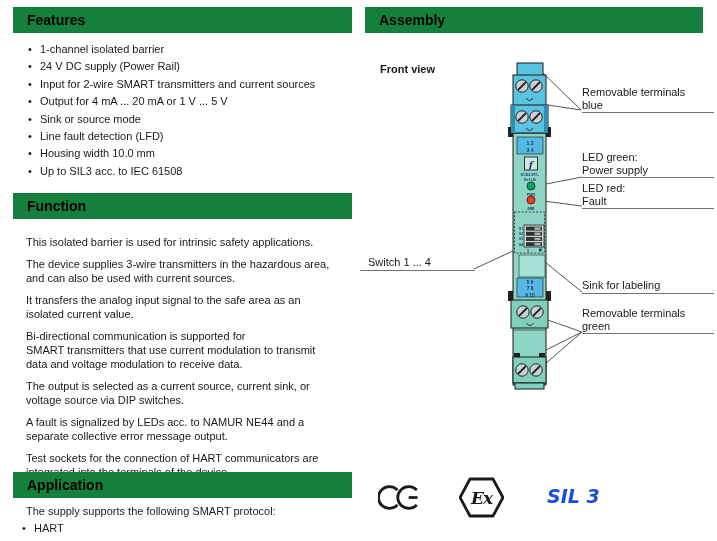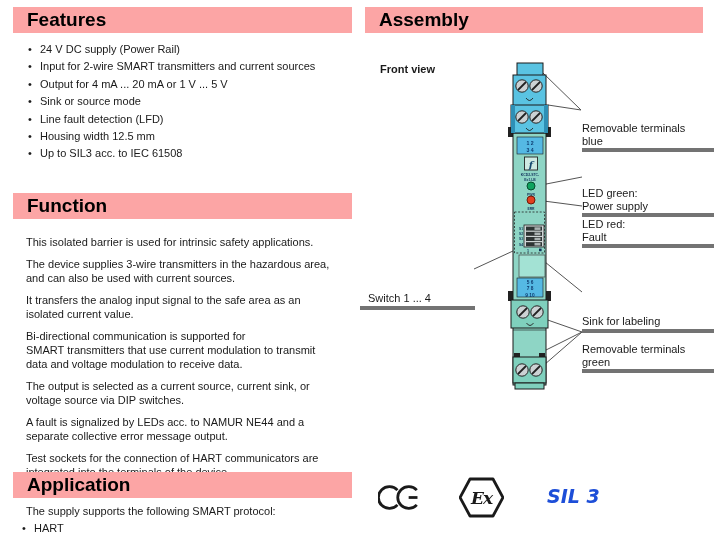--- a/index.html
+++ b/index.html
@@ -4,59 +4,60 @@
 <style>
   html,body{margin:0;padding:0;}
   body{
     width:717px;height:541px;position:relative;overflow:hidden;
     background:#ffffff;color:#1a1a1a;
     font-family:"Liberation Sans",sans-serif;
     -webkit-font-smoothing:antialiased;
   }
   .abs{position:absolute;}
   .secbar{
-    position:absolute;height:26px;background:#fca5a5;
-    font-size:19px;font-weight:bold;line-height:26px;padding-left:14px;
+    position:absolute;height:26px;background:#15803d;
+    font-size:14px;font-weight:bold;line-height:26px;padding-left:14px;
     box-sizing:border-box;color:#000;
   }
   .w-left{left:13px;width:339px;}
   .w-right{left:365px;width:338px;}
   ul.blist{list-style:none;margin:0;padding:0;}
   ul.blist li{
     position:relative;padding-left:16px;font-size:11px;line-height:17.4px;
   }
   ul.blist li::before{content:"•";position:absolute;left:4px;top:0;}
   .paras p{
     margin:8px 0 5px 0;font-size:11px;line-height:14px;white-space:pre-line;
   }
   .bodytext{font-size:11px;line-height:14px;}
   .bold{font-weight:bold;}
   .callout{
     position:absolute;font-size:11px;line-height:12.6px;white-space:pre-line;
-    border-bottom:4px solid #737373;padding-bottom:1px;color:#1a1a1a;margin-top:36px;
+    border-bottom:1px solid #737373;padding-bottom:1px;color:#1a1a1a;
   }
   .silmark{
     font-family:"DejaVu Sans",sans-serif;font-weight:bold;font-style:italic;
     font-size:19px;letter-spacing:0px;color:#1d4ed8;
   }
 </style>
 </head>
 <body>
 
 <div class="secbar w-left" style="top:7px;">
   <span>Features</span>
 </div>
 
 <ul class="blist abs" style="top:41px;left:24px;width:326px;">
+  <li>1-channel isolated barrier</li>
   <li>24 V DC supply (Power Rail)</li>
   <li>Input for 2-wire SMART transmitters and current sources</li>
   <li>Output for 4 mA ... 20 mA or 1 V ... 5 V</li>
   <li>Sink or source mode</li>
   <li>Line fault detection (LFD)</li>
-  <li>Housing width 12.5 mm</li>
+  <li>Housing width 10.0 mm</li>
   <li>Up to SIL3 acc. to IEC 61508</li>
 </ul>
 
 <div class="secbar w-left" style="top:193px;">
   <span>Function</span>
 </div>
 
 <div class="paras abs" style="top:227px;left:26px;width:324px;">
   <p>This isolated barrier is used for intrinsic safety applications.</p>
   <p>The device supplies 3-wire transmitters in the hazardous area,

